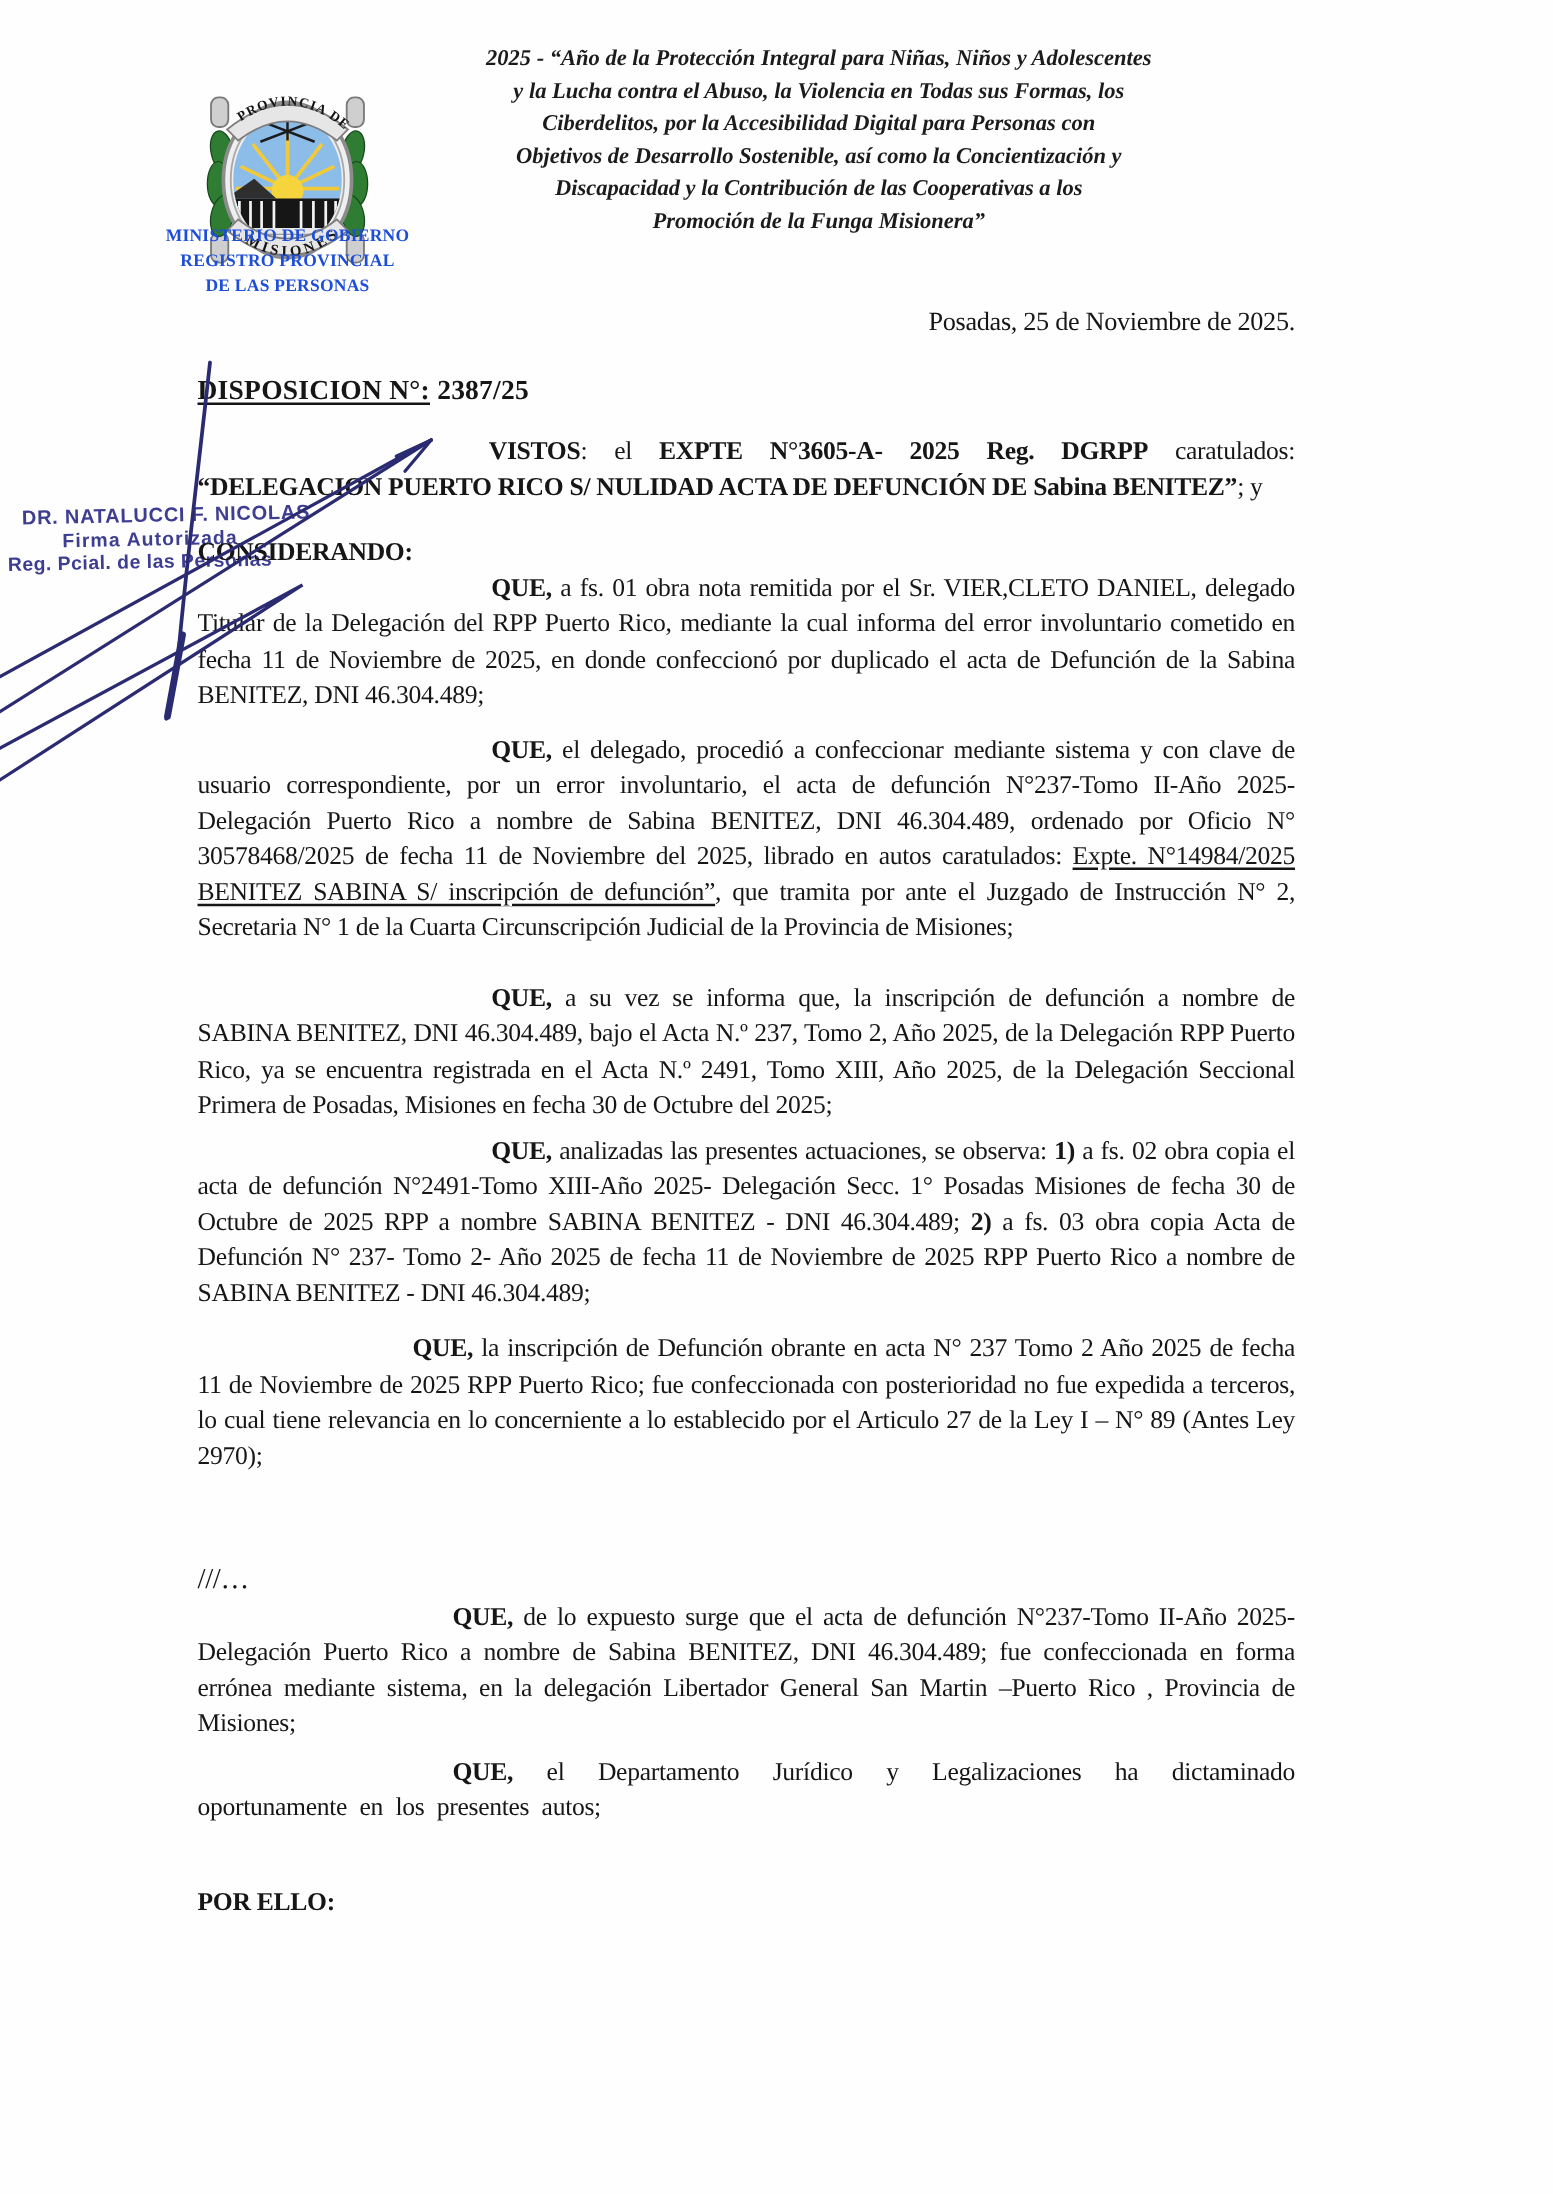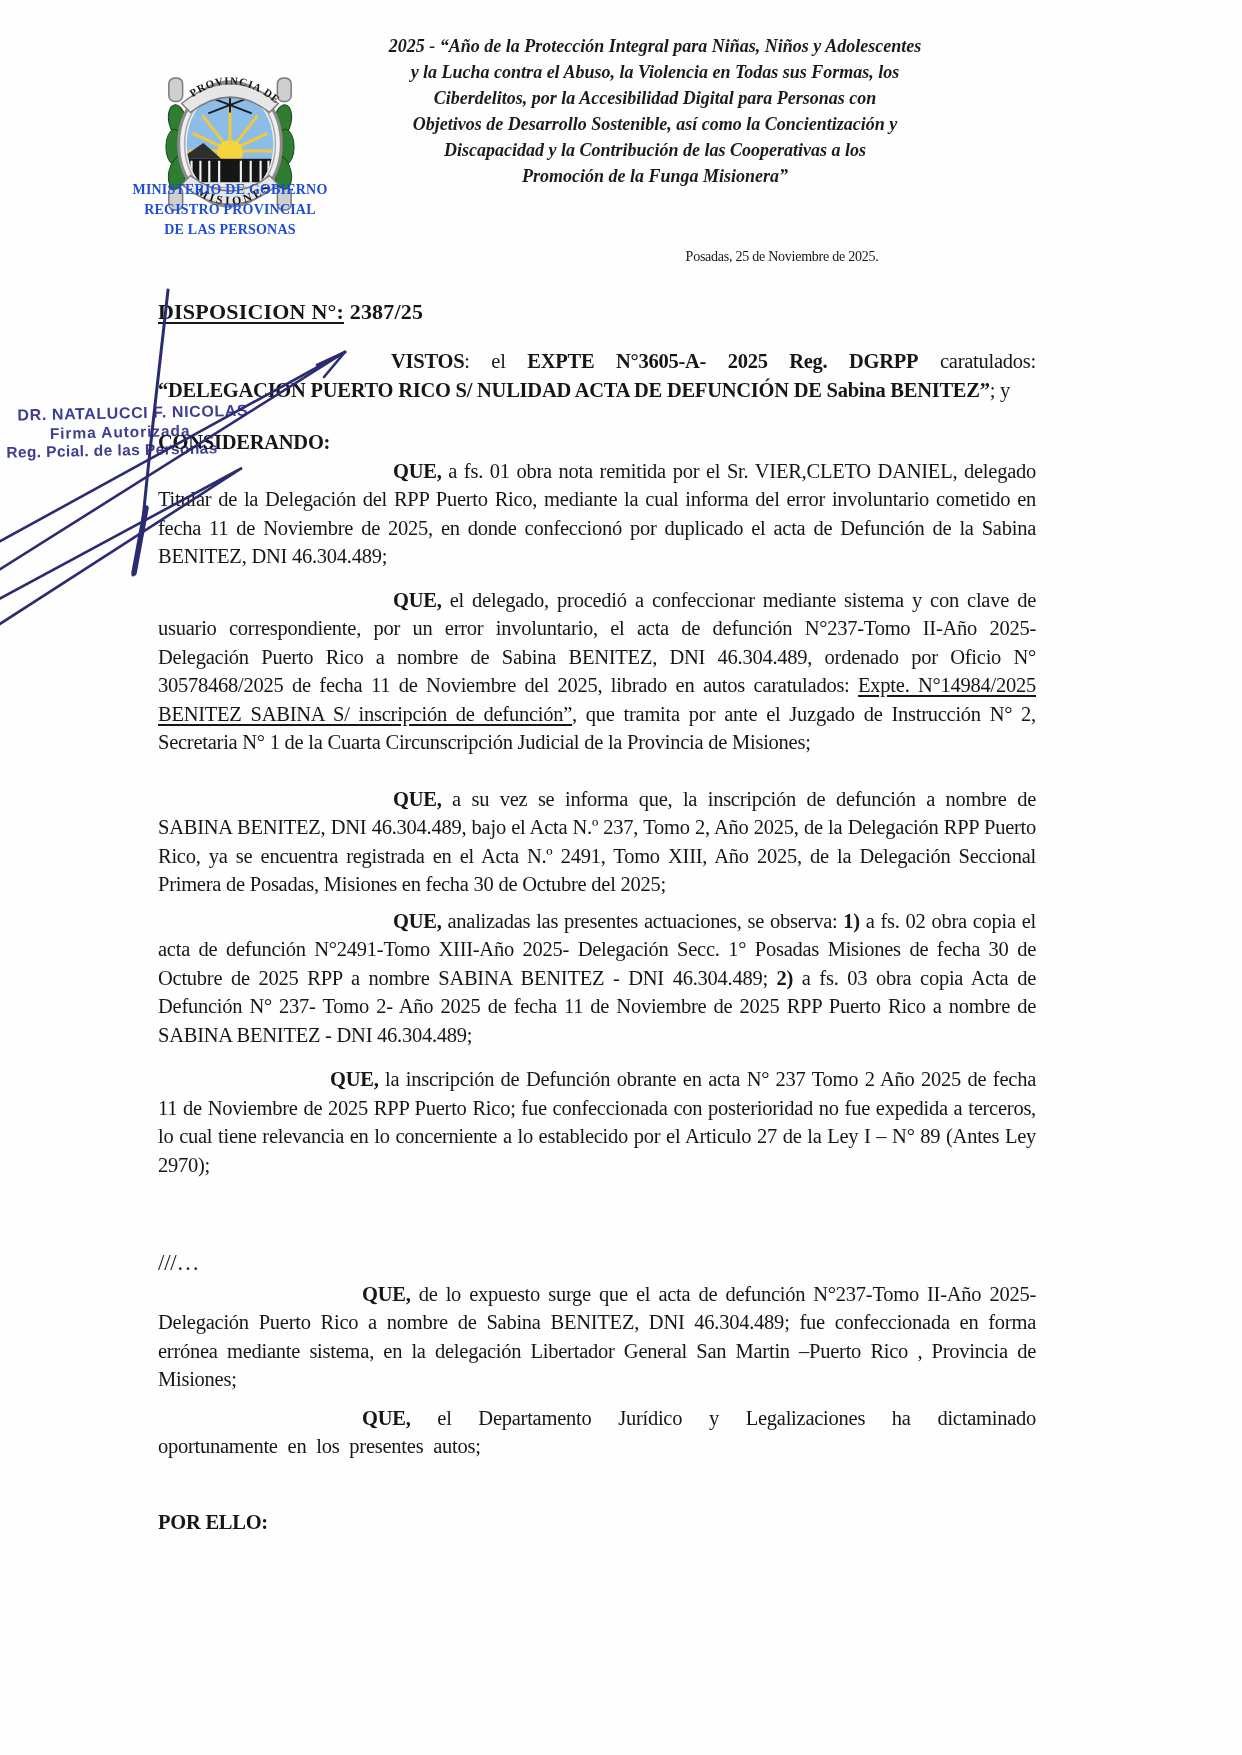--- a/index.html
+++ b/index.html
@@ -23,21 +23,21 @@
   
   .doc {
     position:absolute; left:158px; top:243px; width:878px; z-index:2;
     font-size:20.5px; line-height:28.5px; letter-spacing:-0.25px;
   }
   .para { text-align:justify; }
   .run-b { font-weight:bold; }
   .run-i { }
   .run-u { text-decoration:underline; text-underline-offset:3px; }
 
-  [data-p="date"]         { text-align:center; text-indent:370px; margin-bottom:26px; font-size:14px; }
+  [data-p="date"]         { text-align:right; text-indent:370px; margin-bottom:26px; font-size:21px; }
   [data-p="disposicion"]  { text-indent:0; margin-bottom:21px; font-size:22px; letter-spacing:0.2px; }
   [data-p="vistos"]       { text-indent:233px; margin-bottom:24px; }
   [data-p="considerando"] { text-indent:0; margin-bottom:0; }
   [data-p="que-1"]        { text-indent:235px; margin-bottom:15px; }
   [data-p="que-2"]        { text-indent:235px; margin-bottom:28px; }
   [data-p="que-3"]        { text-indent:235px; margin-bottom:8px;  }
   [data-p="que-4"]        { text-indent:235px; margin-bottom:16px; }
   [data-p="que-5"]        { text-indent:172px; margin-bottom:70px; }
   [data-p="continuation"] { text-indent:0; margin-bottom:2px; font-size:23px; text-align:left; }
   [data-p="que-6"]        { text-indent:204px; margin-bottom:10px; }

